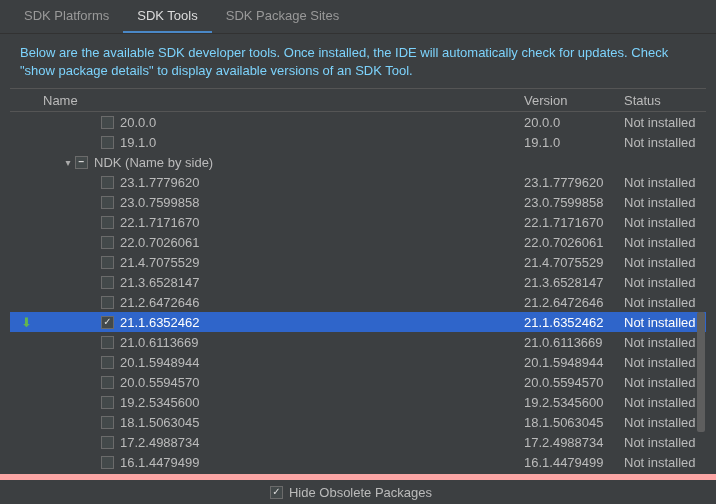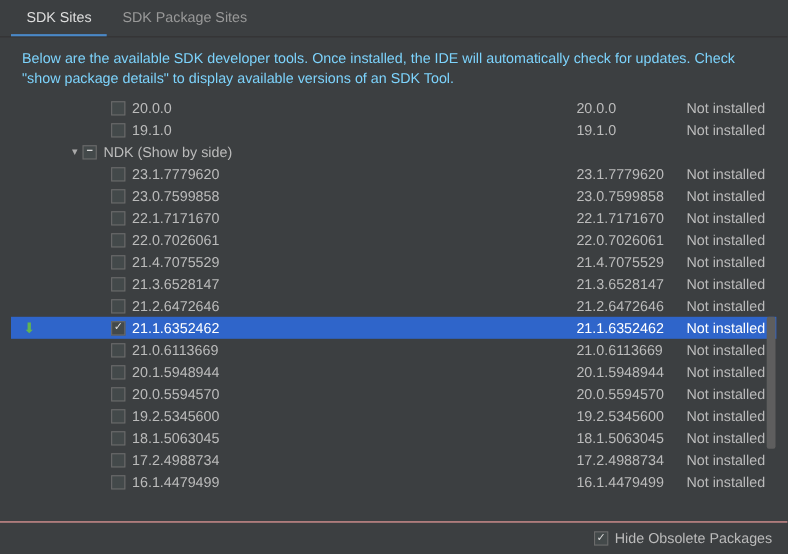--- a/index.html
+++ b/index.html
@@ -97,23 +97,23 @@
   font-size: 13px;
   width: 33px;
   text-align: center;
 }
 .footer {
   position: absolute;
   bottom: 0;
   left: 0;
   right: 0;
   height: 30px;
-  border-top: 1px solid #fca5a5;
+  border-top: 6px solid #fca5a5;
   display: flex;
-  justify-content: flex-end;
+  justify-content: center;
   align-items: center;
   gap: 6px;
   padding-right: 14px;
   background: #3c3f41;
 }
 .footer-item { display: flex; align-items: center; gap: 6px; }
 .scrollbar-track {
   position: absolute;
   right: 0;
   top: 0;
@@ -126,27 +126,34 @@
   right: 1px;
   width: 8px;
   background: #5e5e5e;
   border-radius: 2px;
 }
 </style>
 </head>
 <body>
 
 <div class="tabs">
-  <div class="tab active">SDK Sites</div>
+  <div class="tab">SDK Platforms</div>
+  <div class="tab active">SDK Tools</div>
   <div class="tab">SDK Package Sites</div>
 </div>
 
 <div class="description">Below are the available SDK developer tools. Once installed, the IDE will automatically check for updates. Check "show package details" to display available versions of an SDK Tool.</div>
 
 <div class="table-wrap">
+  <div class="header-row">
+    <div class="cell col-chk"></div>
+    <div class="cell col-name">Name</div>
+    <div class="cell col-ver">Version</div>
+    <div class="cell col-stat">Status</div>
+  </div>
   <div class="body" id="table-body">
     <div class="scrollbar-track">
       <div class="scrollbar-thumb" style="top:200px;height:120px;"></div>
     </div>
   <div class="row">
         <div class="cell col-chk"></div>
         <div class="cell col-name">
           <span class="indent" style="width:58px"></span>
           <span class="checkbox"></span>
           <span style="margin-left:6px">20.0.0</span>
@@ -163,21 +170,21 @@
         </div>
         <div class="cell col-ver">19.1.0</div>
         <div class="cell col-stat">Not installed</div>
       </div>
       <div class="row">
         <div class="cell col-chk"></div>
         <div class="cell col-name">
           <span class="indent" style="width:18px"></span>
           <span class="chevron">▾</span>
           <span class="checkbox mixed"></span>
-          <span style="margin-left:6px">NDK (Show by side)</span>
+          <span style="margin-left:6px">NDK (Name by side)</span>
         </div>
         <div class="cell col-ver"></div>
         <div class="cell col-stat"></div>
       </div>
       <div class="row">
         <div class="cell col-chk"></div>
         <div class="cell col-name">
           <span class="indent" style="width:58px"></span>
           <span class="checkbox"></span>
           <span style="margin-left:6px">23.1.7779620</span>

